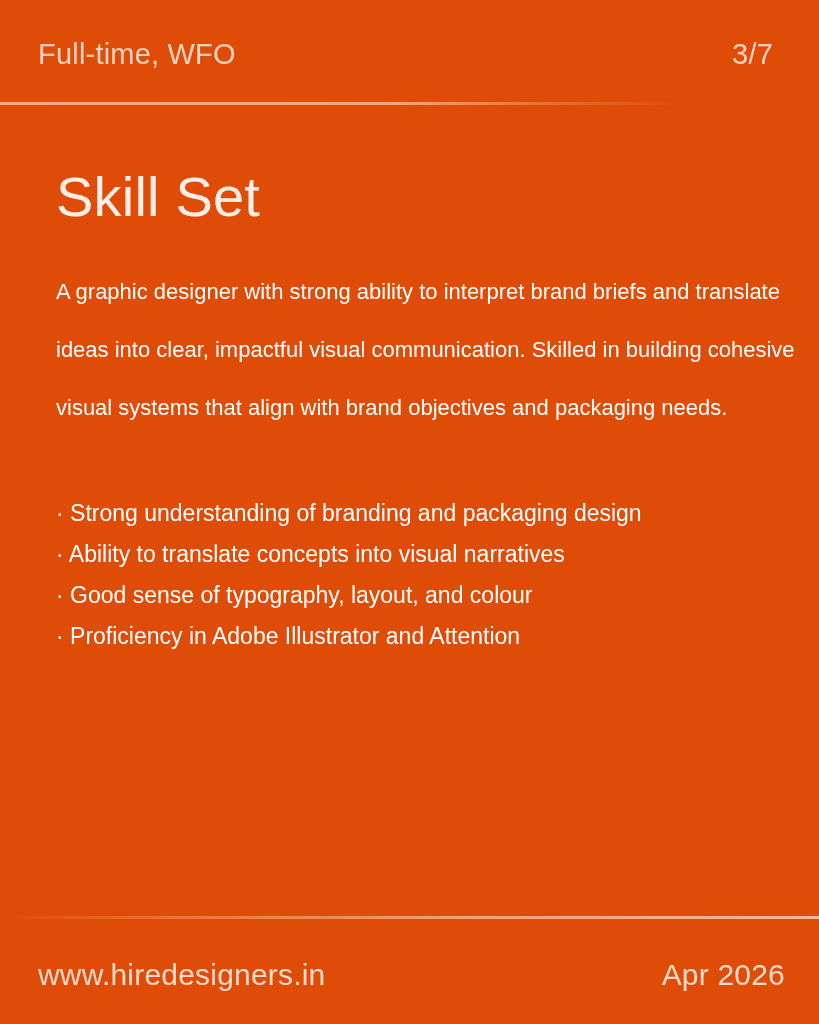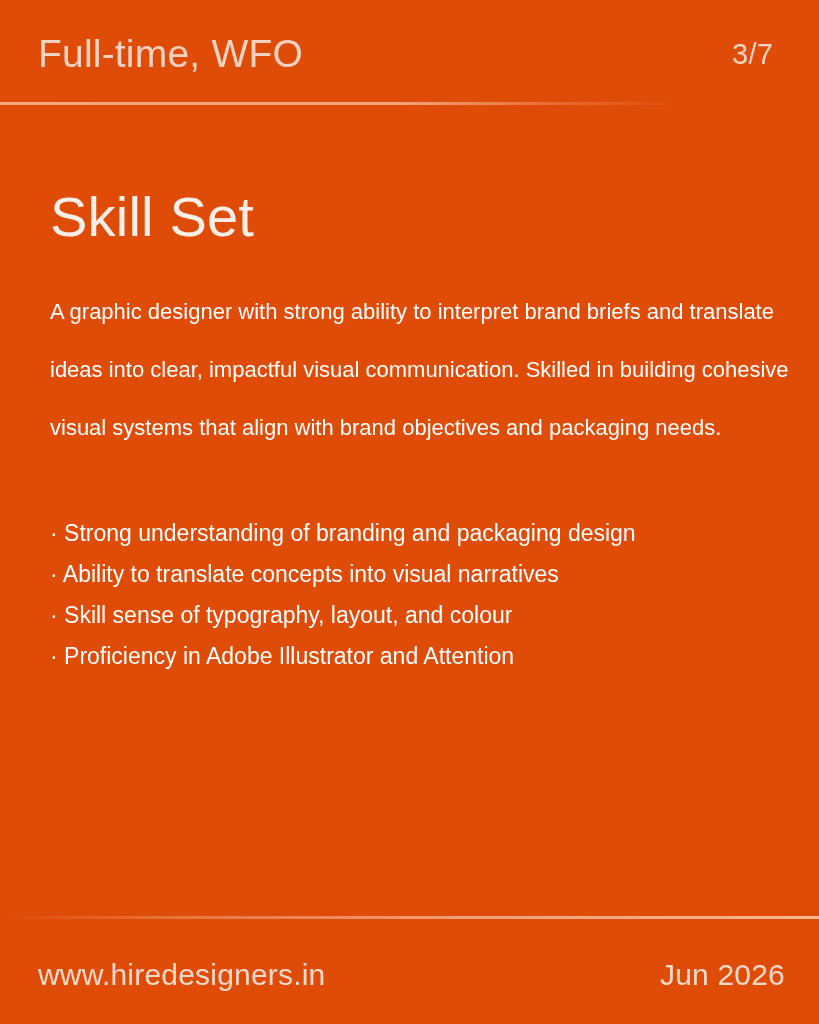--- a/index.html
+++ b/index.html
@@ -27,21 +27,21 @@
     left: 38px;
     right: 46px;
     top: 30px;
     height: 48px;
     display: flex;
     align-items: center;
     justify-content: space-between;
   }
 
   .header-label {
-    font-size: 39px;
+    font-size: 29px;
     font-weight: 400;
     letter-spacing: 0.2px;
     color: #f7ddd0;
     opacity: 0.93;
     white-space: nowrap;
   }
 
   .header-counter {
     font-size: 29px;
     font-weight: 400;
@@ -60,24 +60,23 @@
     background: linear-gradient(to right,
                  rgba(255, 225, 208, 0.62) 0%,
                  rgba(255, 225, 208, 0.60) 58%,
                  rgba(255, 225, 208, 0.30) 76%,
                  rgba(255, 225, 208, 0.0) 100%);
   }
 
   
   .content {
     position: absolute;
-    left: 50px;
+    left: 56px;
     right: 22px;
     top: 168px;
-    margin-top: 20px;
   }
 
   .title {
     font-size: 56px;
     font-weight: 400;
     line-height: 1.05;
     letter-spacing: 0.2px;
     color: #fbefe8;
     margin: 0 0 36px 0;
   }
@@ -167,29 +166,29 @@
       <li>
         <span class="bullet-dot">·</span>
         <span>Strong understanding of branding and packaging design</span>
       </li>
       <li>
         <span class="bullet-dot">·</span>
         <span>Ability to translate concepts into visual narratives</span>
       </li>
       <li>
         <span class="bullet-dot">·</span>
-        <span>Skill sense of typography, layout, and colour</span>
+        <span>Good sense of typography, layout, and colour</span>
       </li>
       <li>
         <span class="bullet-dot">·</span>
         <span>Proficiency in Adobe Illustrator and Attention</span>
       </li>
     </ul>
   </div>
 
   <div class="rule-bottom"></div>
 
   <div class="footer">
     <span class="footer-site">www.hiredesigners.in</span>
-    <span class="footer-date">Jun 2026</span>
+    <span class="footer-date">Apr 2026</span>
   </div>
 
 </div>
 
 </body></html>

